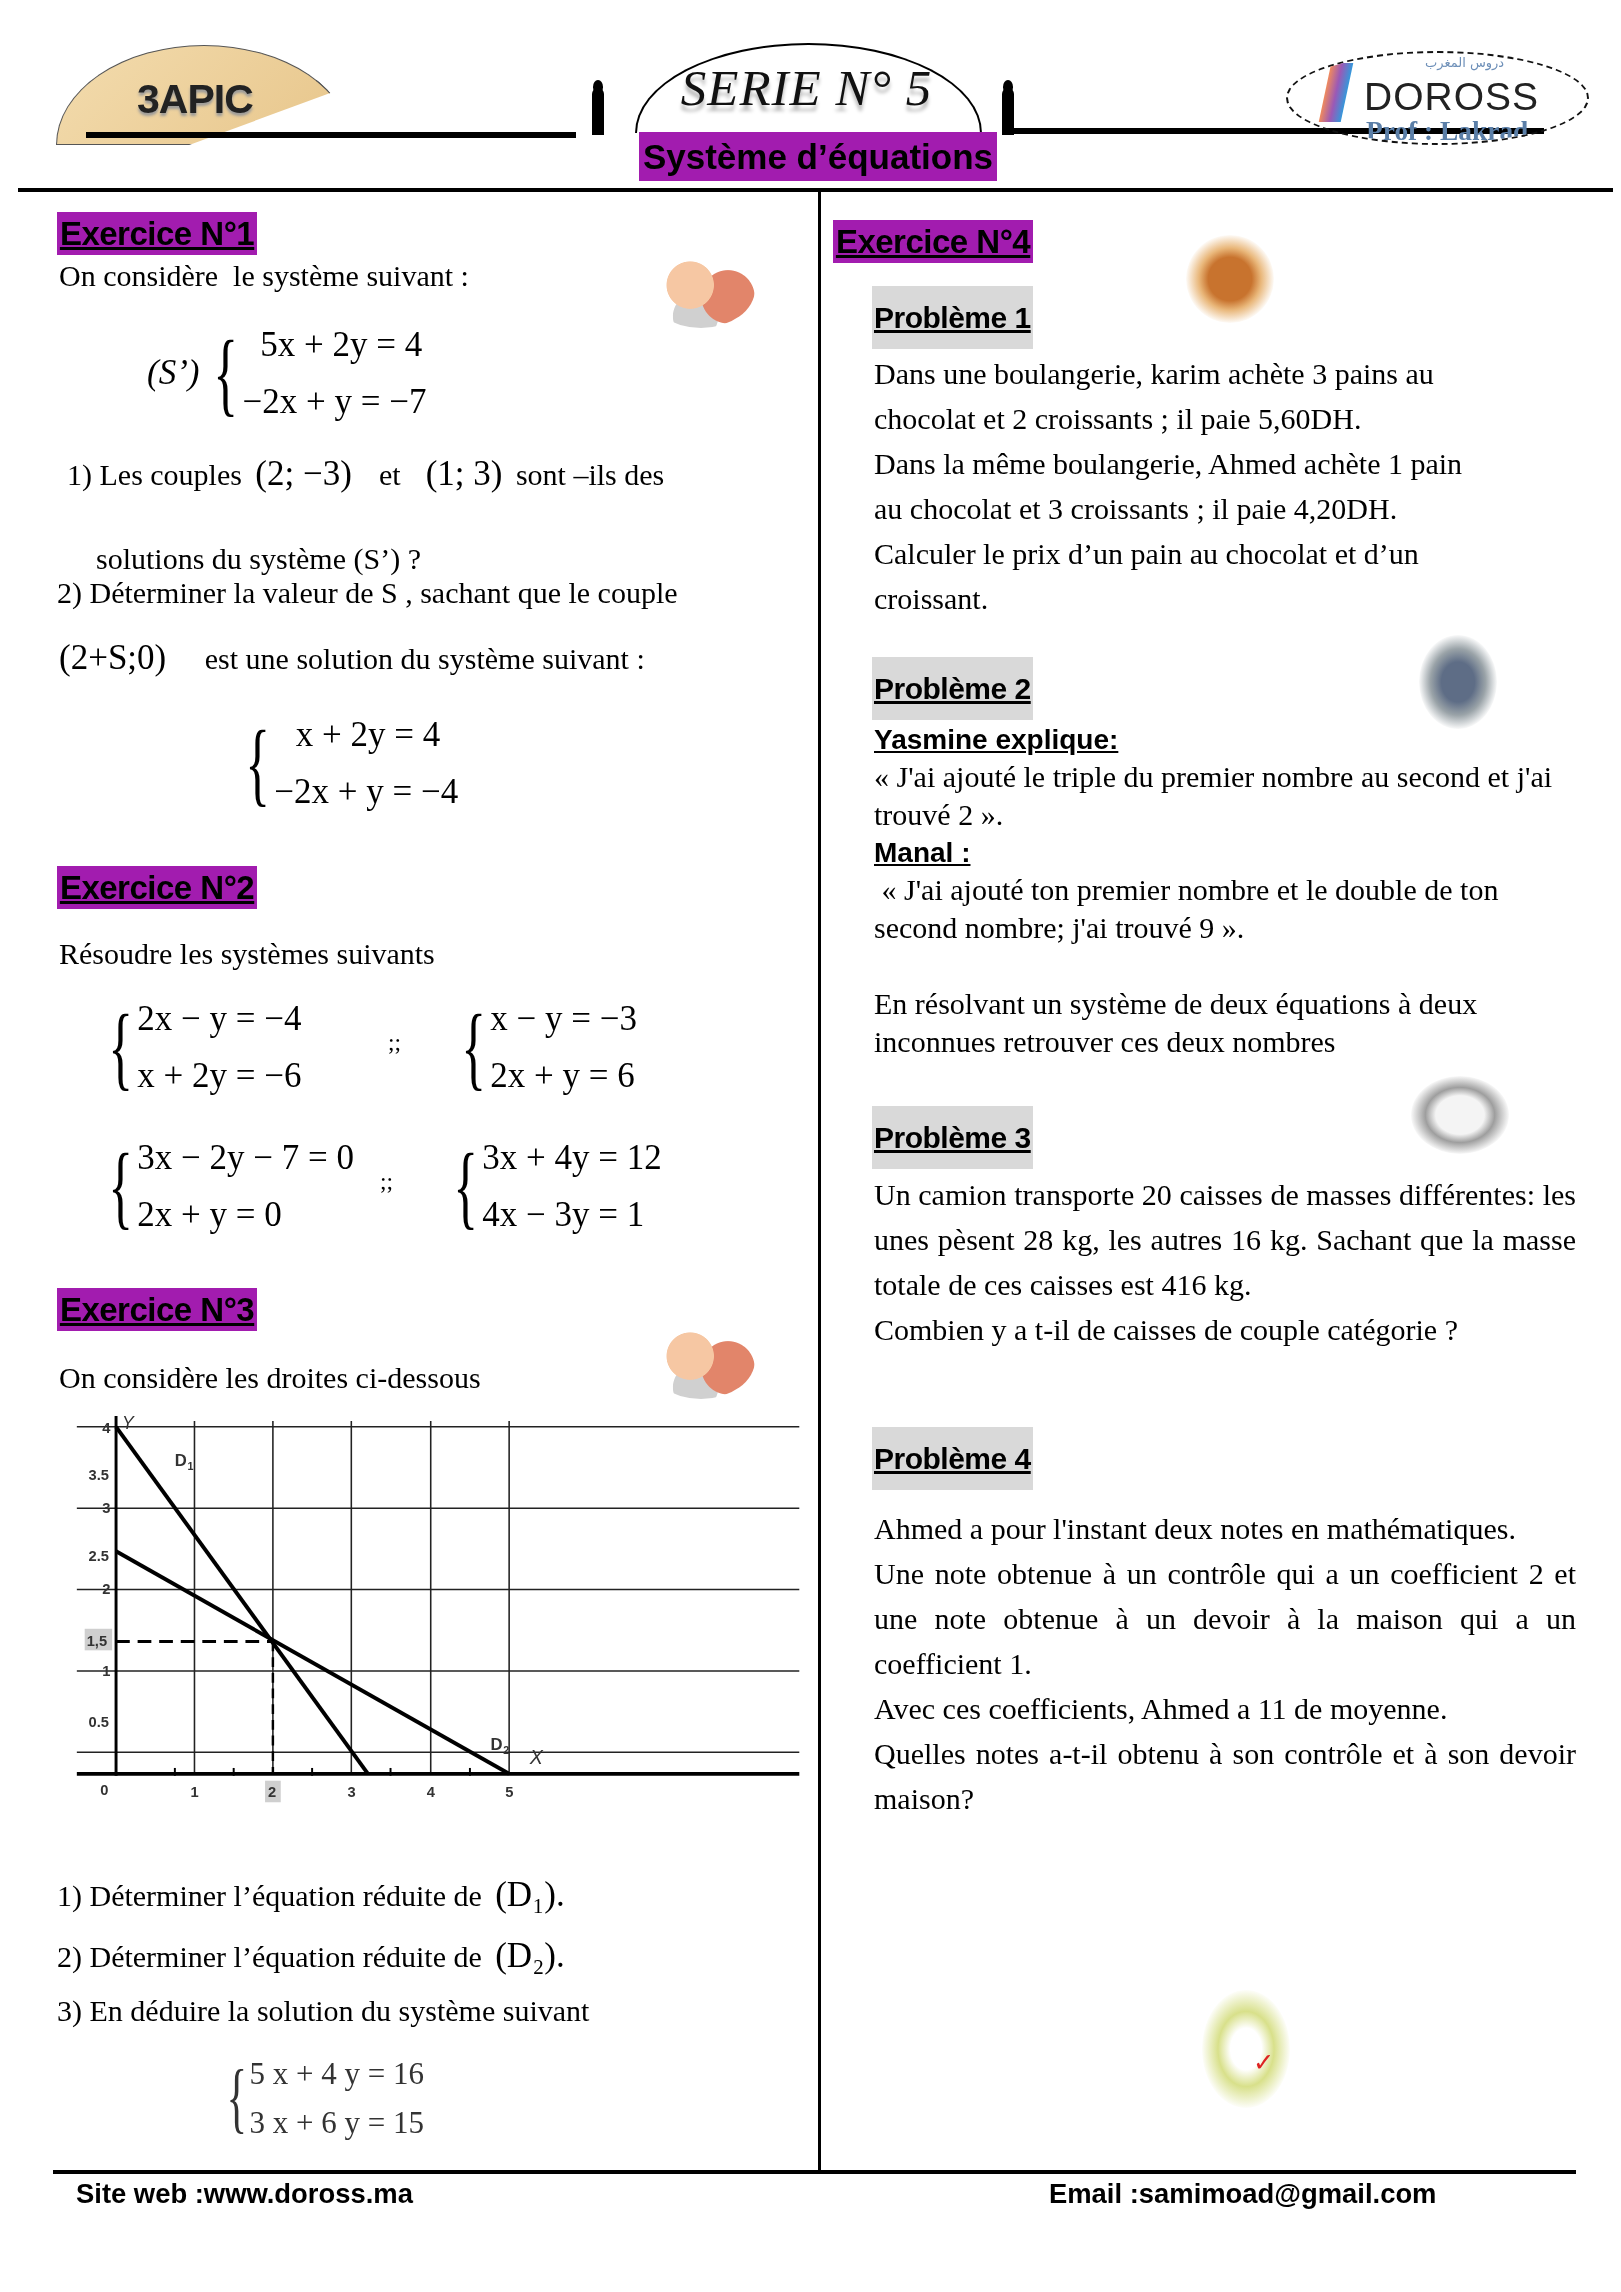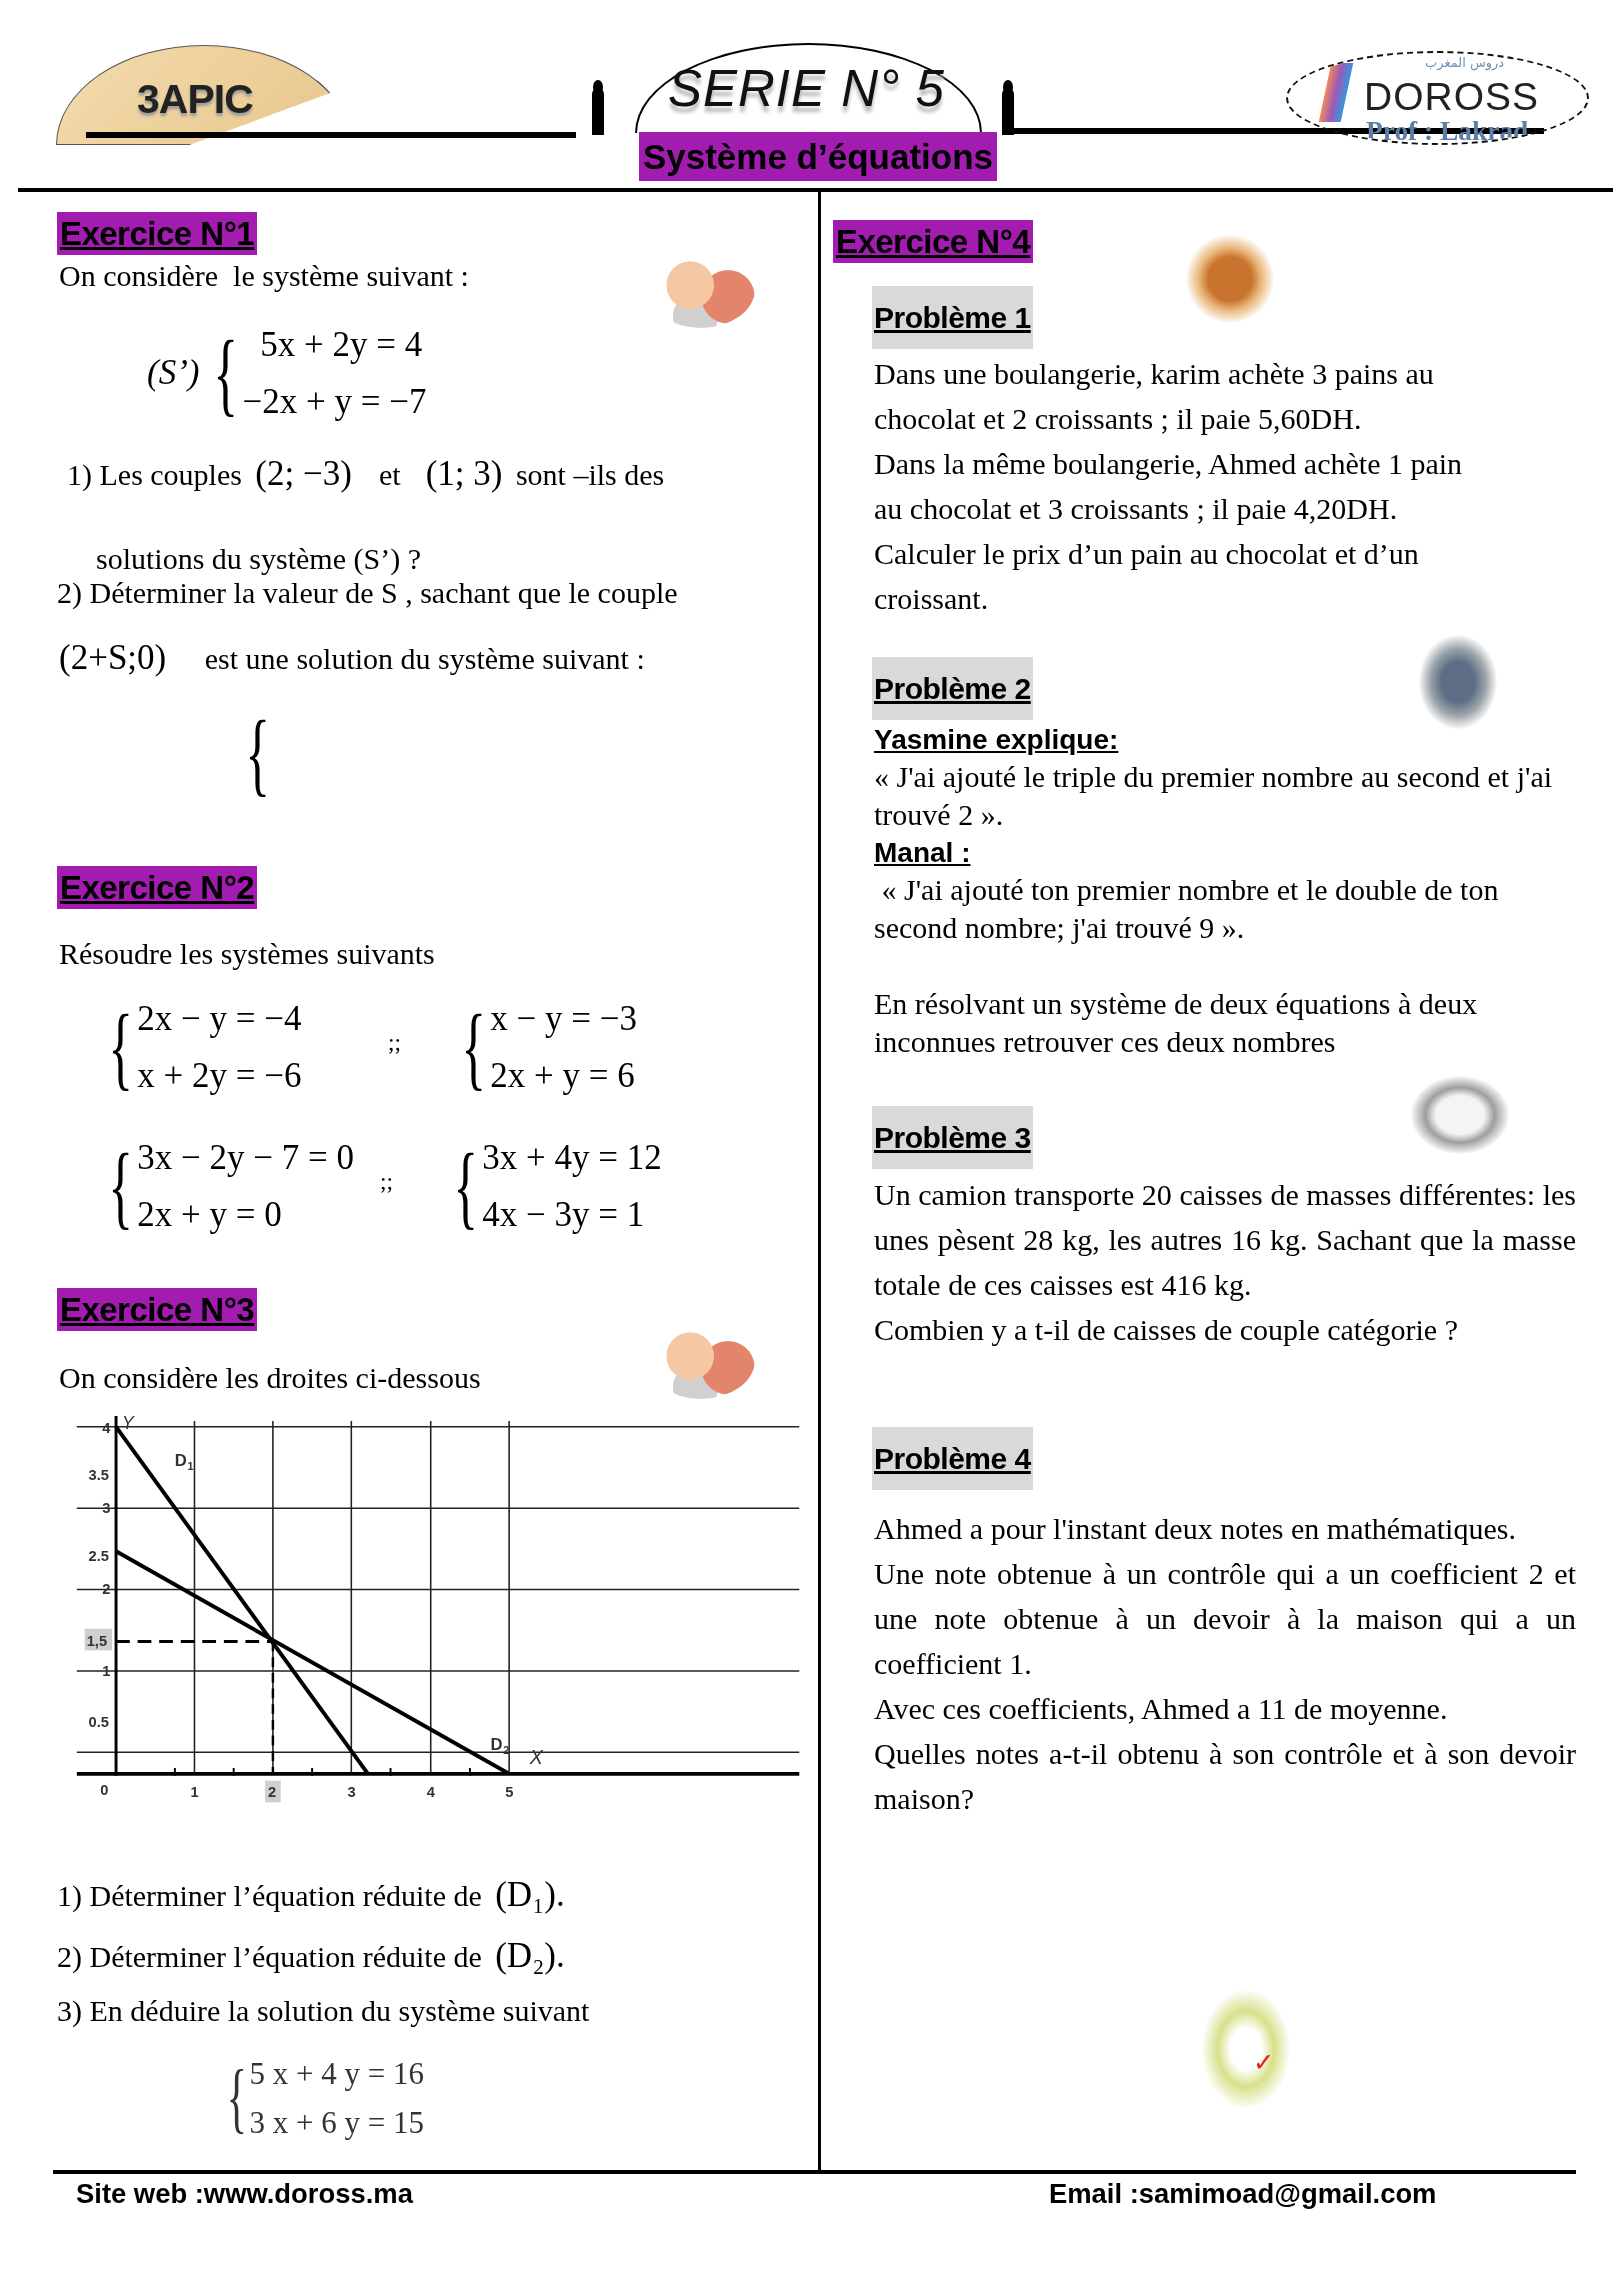--- a/index.html
+++ b/index.html
@@ -26,21 +26,21 @@
 
 <div class="abs" style="left:0;top:0;width:1621px;height:196px;">
 
   <div class="abs" style="left:56px;top:45px;width:294px;height:98px;border-radius:50% 50% 0 0/100% 100% 0 0;background:linear-gradient(135deg,#f3dcae,#e7c58a);border:1px solid #555;clip-path:polygon(0 0,100% 0,100% 40%,45% 100%,0 100%);"></div>
   <div class="abs" style="left:137px;top:76px;font-family:'Liberation Sans',sans-serif;font-weight:bold;font-size:41px;color:#222;letter-spacing:-1px;text-shadow:0 2.9px 2.9px #999;">3APIC</div>
   <div class="abs hline" style="left:86px;top:132px;width:490px;height:5.9px;"></div>
   <div class="abs" style="left:592px;top:88px;width:11.8px;height:47px;background:#000;border-radius:5.9px 5.9px 0 0;"></div>
   <div class="abs" style="left:593px;top:80px;width:9.8px;height:13.7px;background:#000;border-radius:50%;"></div>
 
   <div class="abs" style="left:635px;top:43px;width:343px;height:88px;border:2.9px solid #000;border-bottom:none;border-radius:50% 50% 0 0/100% 100% 0 0;border-color:#000 #000 transparent #000;"></div>
-  <div class="abs" style="left:635px;top:59px;width:343px;text-align:center;font-family:Liberation Sans, sans-serif;font-style:italic;font-size:51px;letter-spacing:1px;color:#111;text-shadow:0 5.9px 3.9px #bbb;">SERIE N° 5</div>
+  <div class="abs" style="left:635px;top:59px;width:343px;text-align:center;font-family:Liberation Serif, serif;font-style:italic;font-size:51px;letter-spacing:1px;color:#111;text-shadow:0 5.9px 3.9px #bbb;">SERIE N° 5</div>
   <div class="abs" style="left:1002px;top:88px;width:11.8px;height:47px;background:#000;border-radius:5.9px 5.9px 0 0;"></div>
   <div class="abs" style="left:1003px;top:80px;width:9.8px;height:13.7px;background:#000;border-radius:50%;"></div>
   <div class="abs hline" style="left:1010px;top:128px;width:534px;height:5.9px;"></div>
 
   <div class="abs hl-yellow" style="left:639px;top:132px;padding:0 3.9px;font-family:'Liberation Sans',sans-serif;font-weight:bold;font-size:35px;line-height:49px;">Système d’équations</div>
 
   <div class="abs" style="left:1286px;top:51px;width:299px;height:90px;border:2.9px dashed #111;border-radius:50%;overflow:hidden;">
     <div class="abs" style="left:37px;top:9.8px;width:21.6px;height:59px;background:linear-gradient(90deg,#f08a5d,#9b59b6,#3498db);transform:skewX(-12deg);"></div>
     <div class="abs" style="left:137px;top:2px;font-family:'DejaVu Sans',sans-serif;font-size:13px;color:#6d8fb8;">دروس المغرب</div>
     <div class="abs" style="left:76px;top:21.6px;font-family:'Liberation Sans',sans-serif;font-size:39px;color:#222;letter-spacing:1px;">DOROSS</div>
@@ -73,20 +73,24 @@
     <span>sont –ils des</span>
   </div>
   <div class="abs txt" style="left:96px;top:536px;">solutions du système (S’) ?</div>
   <div class="abs txt" style="left:57px;top:570px;white-space:nowrap;">2) Déterminer la valeur de S , sachant que le couple</div>
   <div class="abs txt" style="left:59px;top:635px;white-space:nowrap;">
     <span class="math" style="margin-right:31px;">(2+S;0)</span>
     <span>est une solution du système suivant :</span>
   </div>
   <div class="abs system math" style="left:235px;top:706px;">
     <span class="brace">{</span>
+    <div class="eqs">
+      <div style="padding-left:21.6px;">x + 2y = 4</div>
+      <div>−2x + y = −4</div>
+    </div>
   </div>
 </section>
 
 <section>
   <div class="abs exo-title hl-yellow" style="left:57px;top:866px;">Exercice N°2</div>
   <div class="abs txt" style="left:59px;top:931px;">Résoudre les systèmes suivants</div>
 
   <div class="abs system math" style="left:98px;top:990px;">
     <span class="brace">{</span>
     <div class="eqs">

